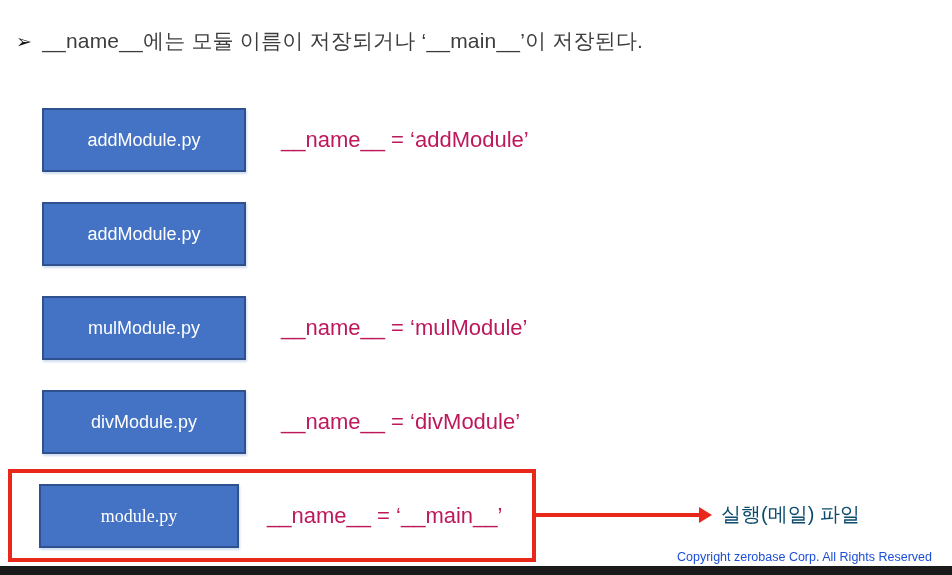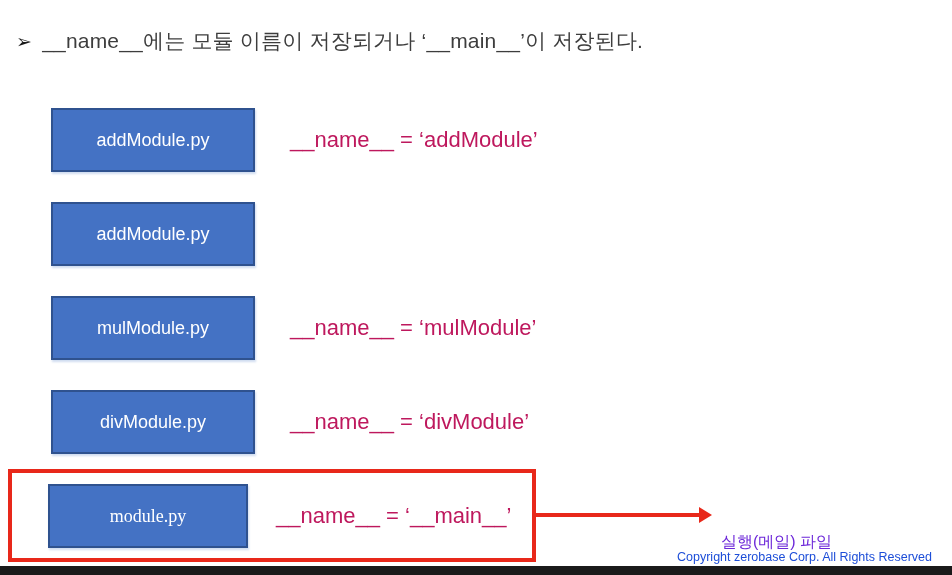--- a/index.html
+++ b/index.html
@@ -26,21 +26,21 @@
     font-size: 21px;
     letter-spacing: 0.2px;
     white-space: nowrap;
   }
   .title .bullet {
     font-size: 19px;
     color: #1a1a1a;
   }
   .row {
     position: absolute;
-    left: 18px;
+    left: 9px;
     width: 808px;
     height: 64px;
   }
   .row-0 { top: 108px; }
   .row-1 { top: 202px; }
   .row-2 { top: 296px; }
   .row-3 { top: 390px; }
   .row-4 { top: 484px; }
   .module-box {
     position: absolute;
@@ -94,24 +94,23 @@
     width: 0;
     height: 0;
     border-left: 13px solid #e8281a;
     border-top: 8px solid transparent;
     border-bottom: 8px solid transparent;
   }
   .annotation-label {
     position: absolute;
     left: 721px;
     top: 501px;
-    color: #6d28d9;
-    font-size: 16px;
+    color: #0c4a6e;
+    font-size: 20px;
     white-space: nowrap;
-    margin-top: 31px;
   }
   .copyright {
     position: absolute;
     right: 20px;
     top: 550px;
     color: #1d4ed8;
     font-size: 12.5px;
     white-space: nowrap;
   }
   .bottom-bar {

